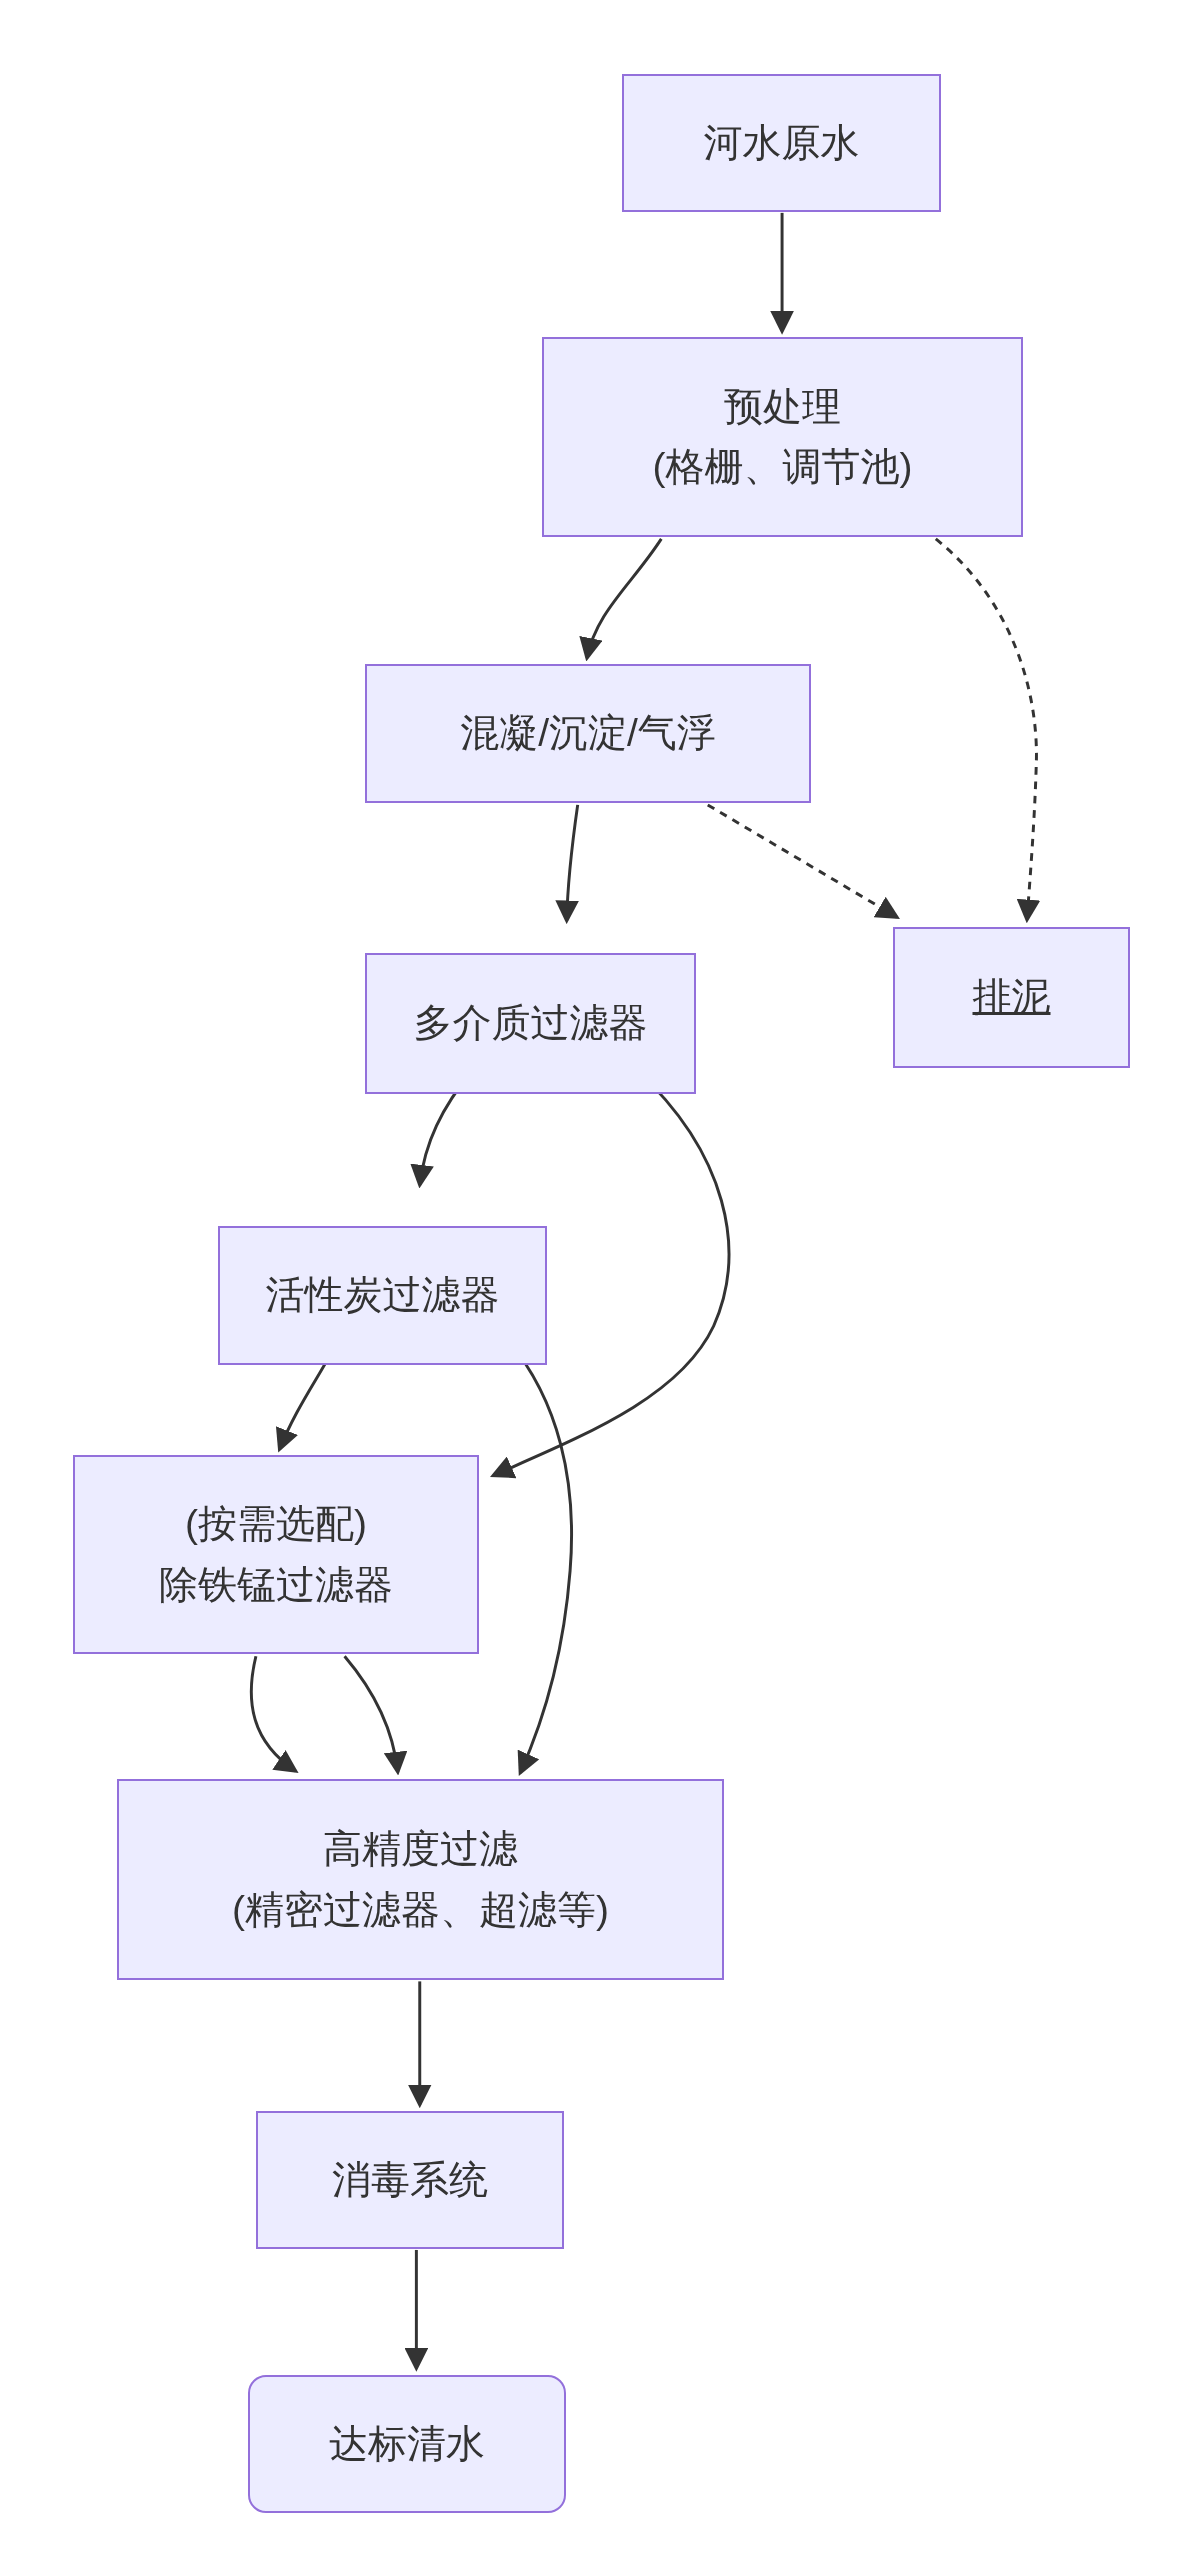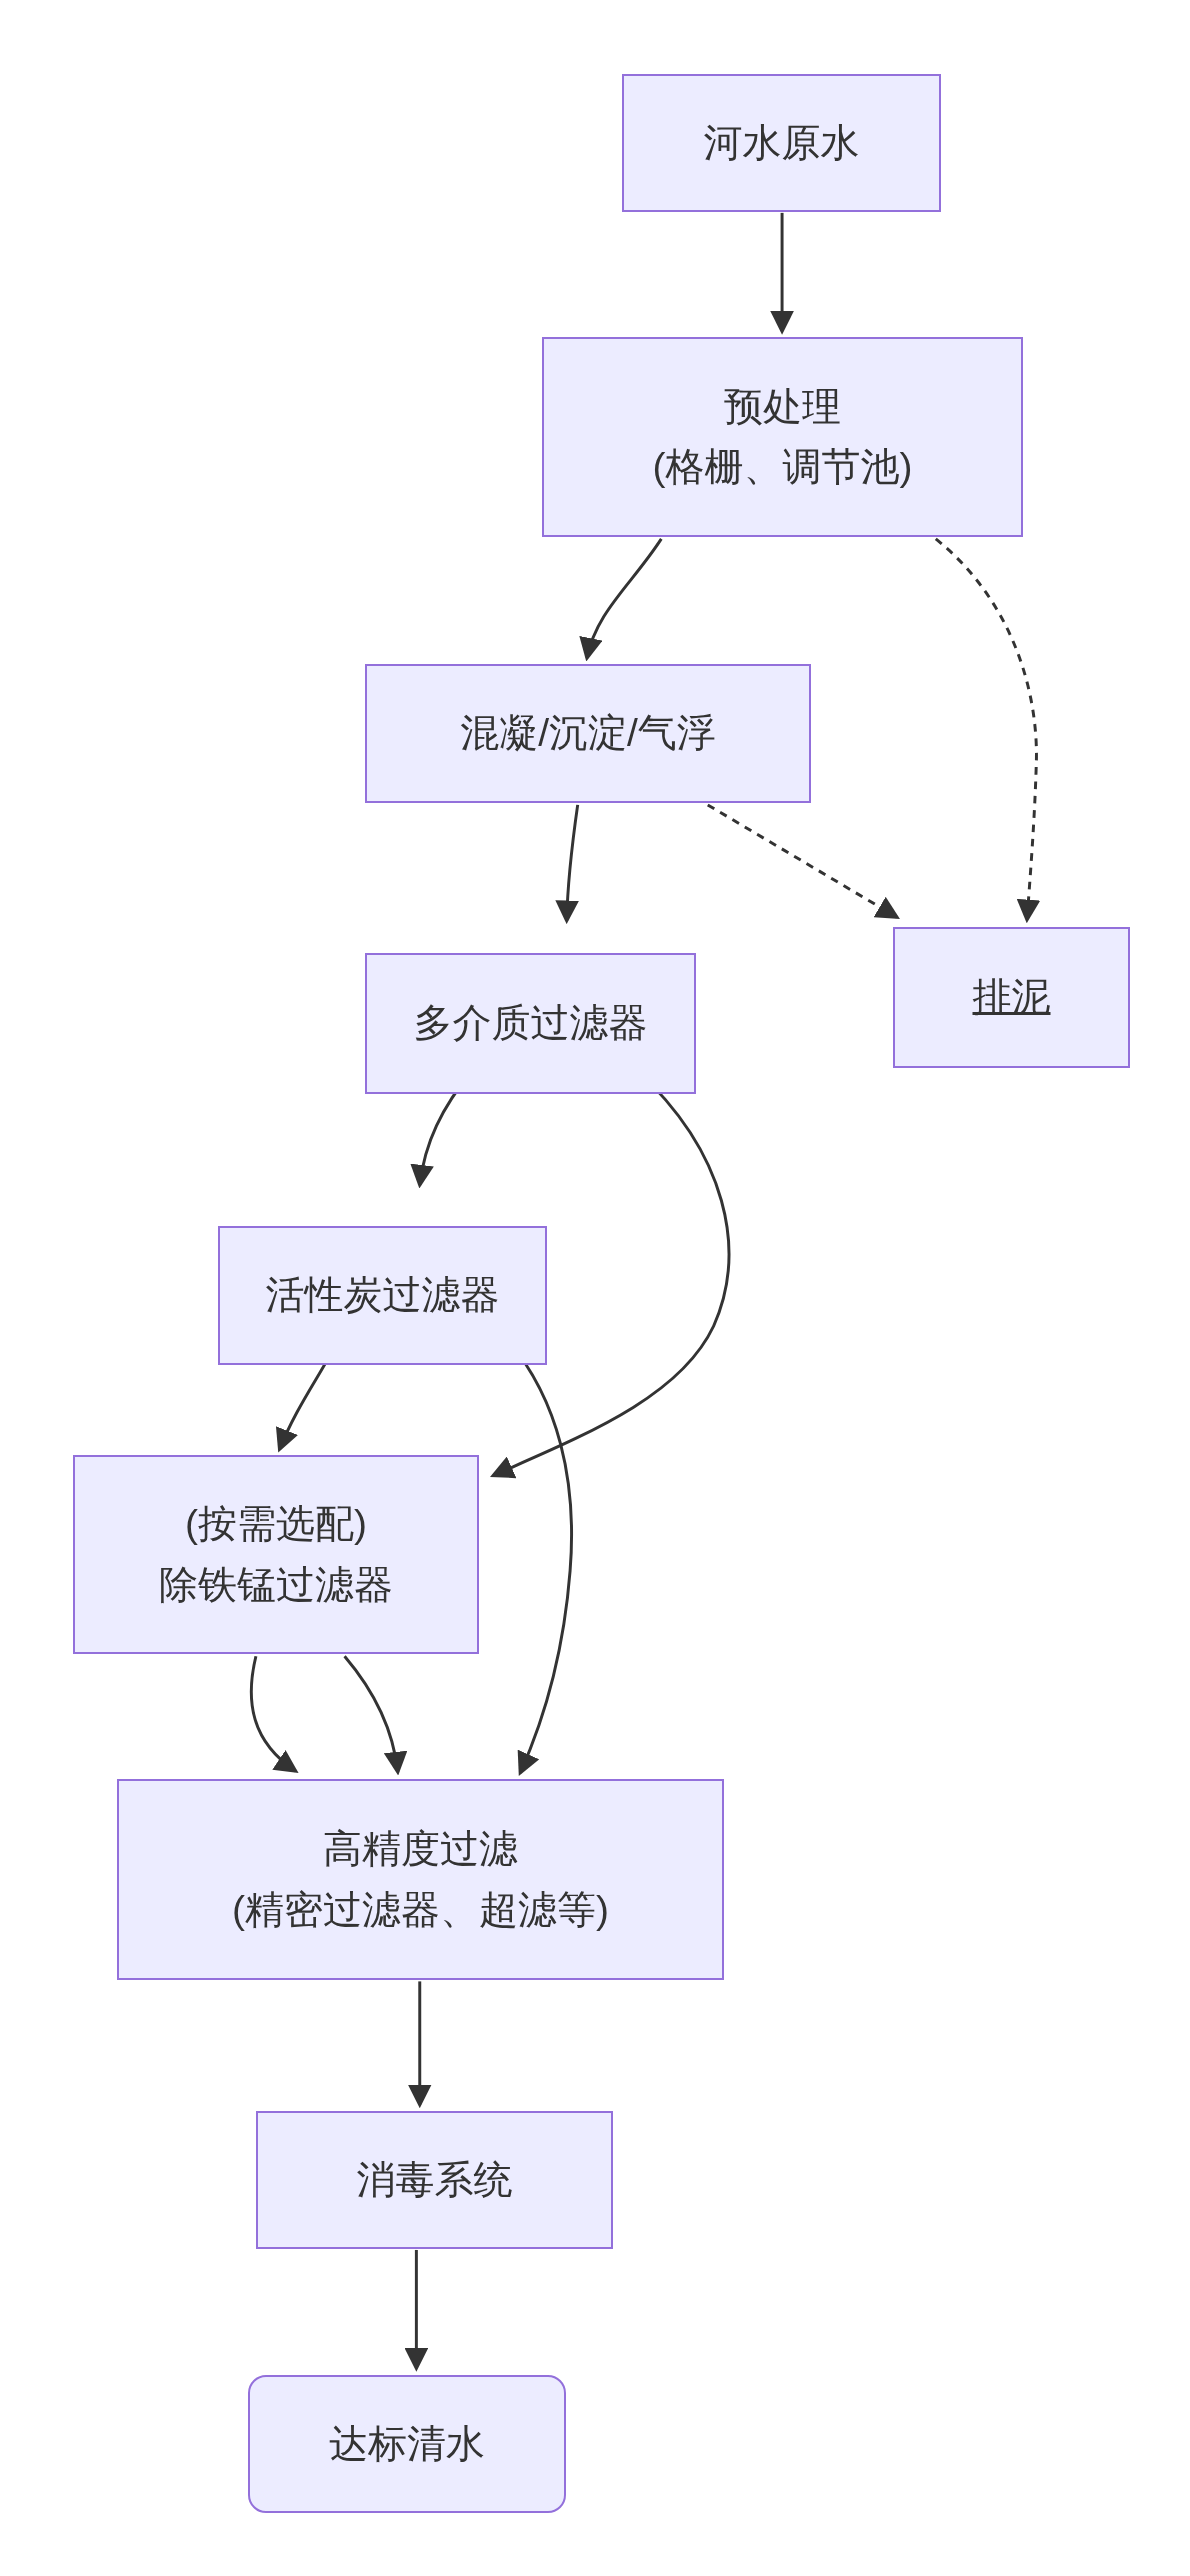--- a/index.html
+++ b/index.html
@@ -23,21 +23,21 @@
   }
   .node-label{white-space:pre-line;}
   #node-a{left:622px;top:74px;width:319px;height:138px;}
   #node-b{left:542px;top:337px;width:481px;height:200px;align-items:center;}
   #node-c{left:365px;top:664px;width:446px;height:139px;}
   #node-d{left:365px;top:953px;width:331px;height:141px;text-align:right;}
   #node-e{left:893px;top:927px;width:237px;height:141px;text-decoration:underline;}
   #node-f{left:218px;top:1226px;width:329px;height:139px;}
   #node-g{left:73px;top:1455px;width:406px;height:199px;align-items:center;}
   #node-h{left:117px;top:1779px;width:607px;height:201px;}
-  #node-i{left:256px;top:2111px;width:357px;height:138px;}
+  #node-i{left:256px;top:2111px;width:308px;height:138px;}
   #node-j{left:248px;top:2375px;width:318px;height:138px;border-radius:18px;}
 </style>
 </head>
 <body>
 
 <div class="canvas">
 
   <svg class="edges" viewBox="0 0 1409 3050" aria-hidden="true">
     <defs>
       <marker id="arrowhead" viewBox="0 0 10 10" refX="8.5" refY="5" markerWidth="8" markerHeight="8" orient="auto-start-reverse">

